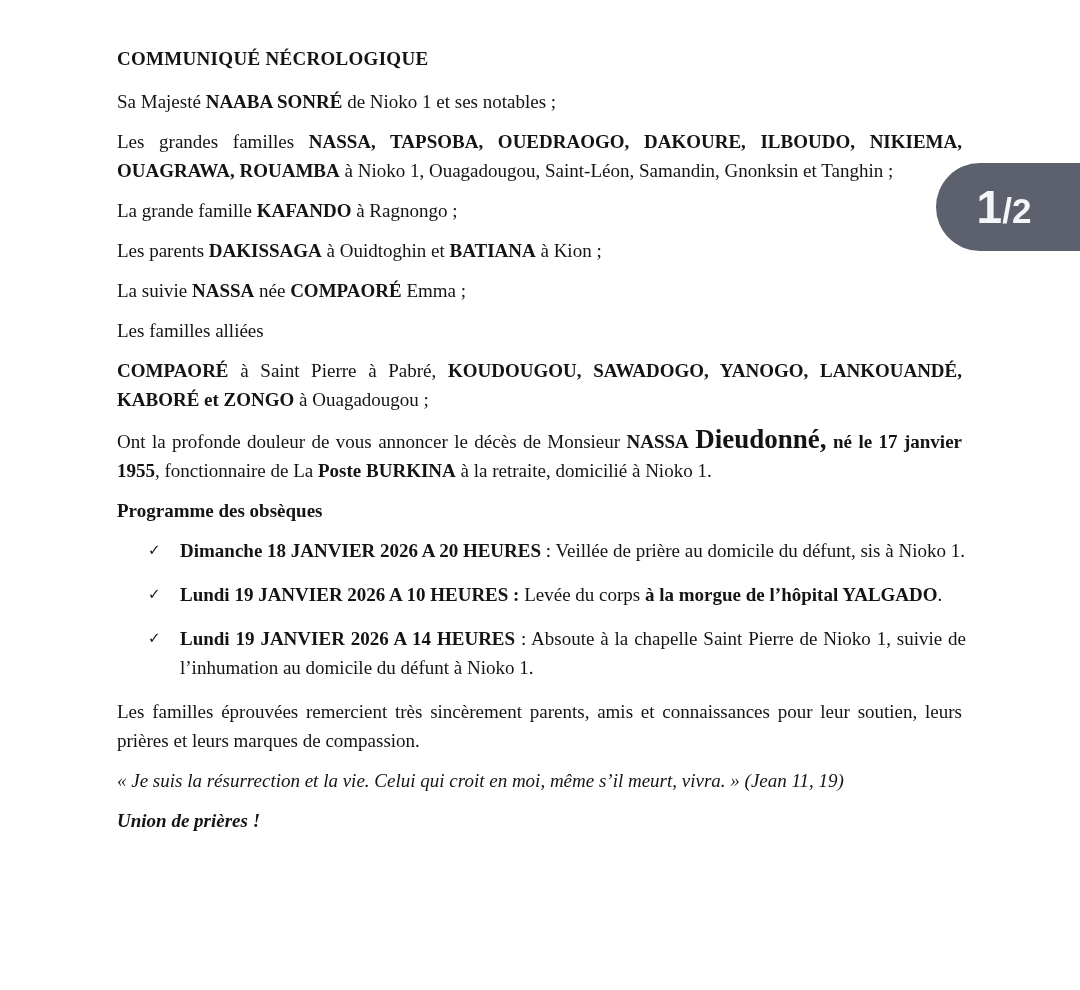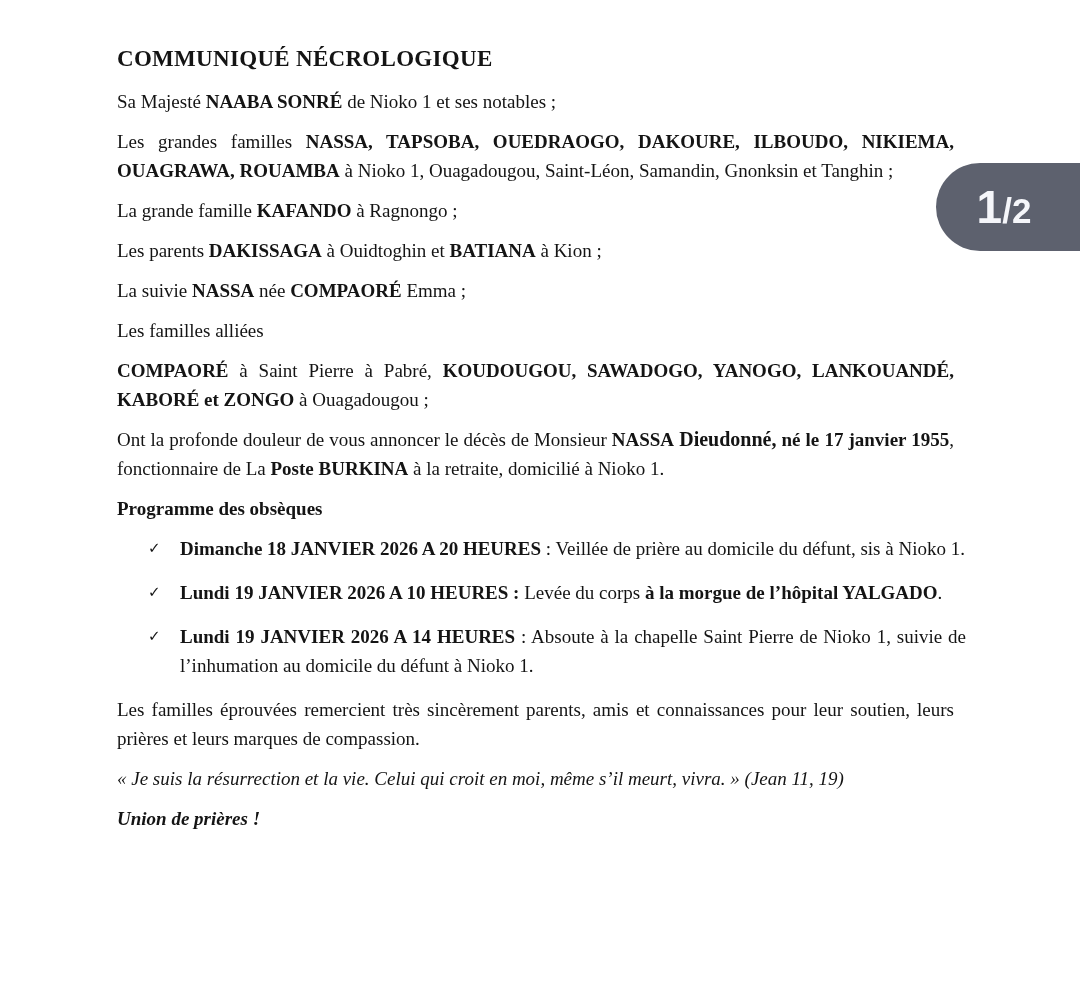--- a/index.html
+++ b/index.html
@@ -10,29 +10,29 @@
     overflow:hidden;
     font-family:"Liberation Serif","DejaVu Serif",serif;
   }
   .doc{
     position:absolute;
     left:117px;top:44px;width:849px;
     color:#141414;
     font-size:19px;line-height:29px;
   }
   .title{
-    font-size:23px;font-weight:700;
+    font-size:19px;font-weight:700;
     margin:0 0 14px 0;
     letter-spacing:.3px;
   }
-  .para{margin:0 12px 11px 0;}
+  .para{margin:0 4px 11px 0;}
   .just{text-align:justify;}
   .b{font-weight:700;}
   .i{font-style:italic;}
-  .big{font-size:20px;}
+  .big{font-size:27px;}
   .bullet{
     position:relative;
     margin:3px 0 15px 0;
     padding-left:63px;
     text-align:justify;
   }
   .check{
     position:absolute;
     left:31px;top:0;
     font-family:"DejaVu Sans",sans-serif;

